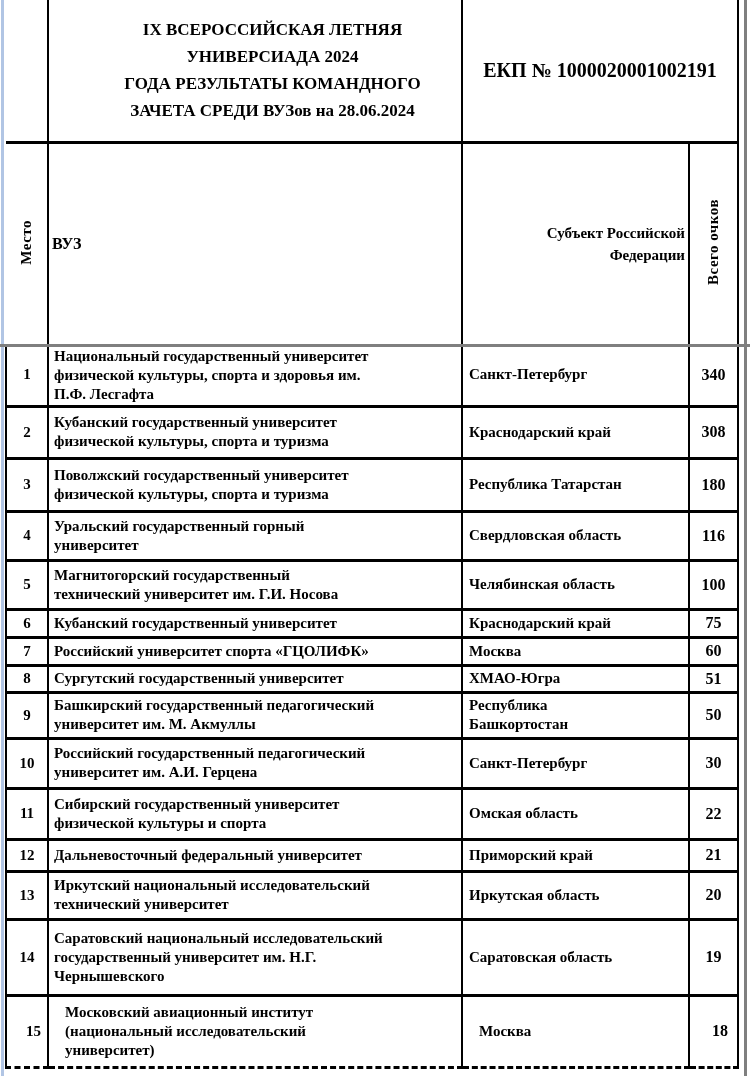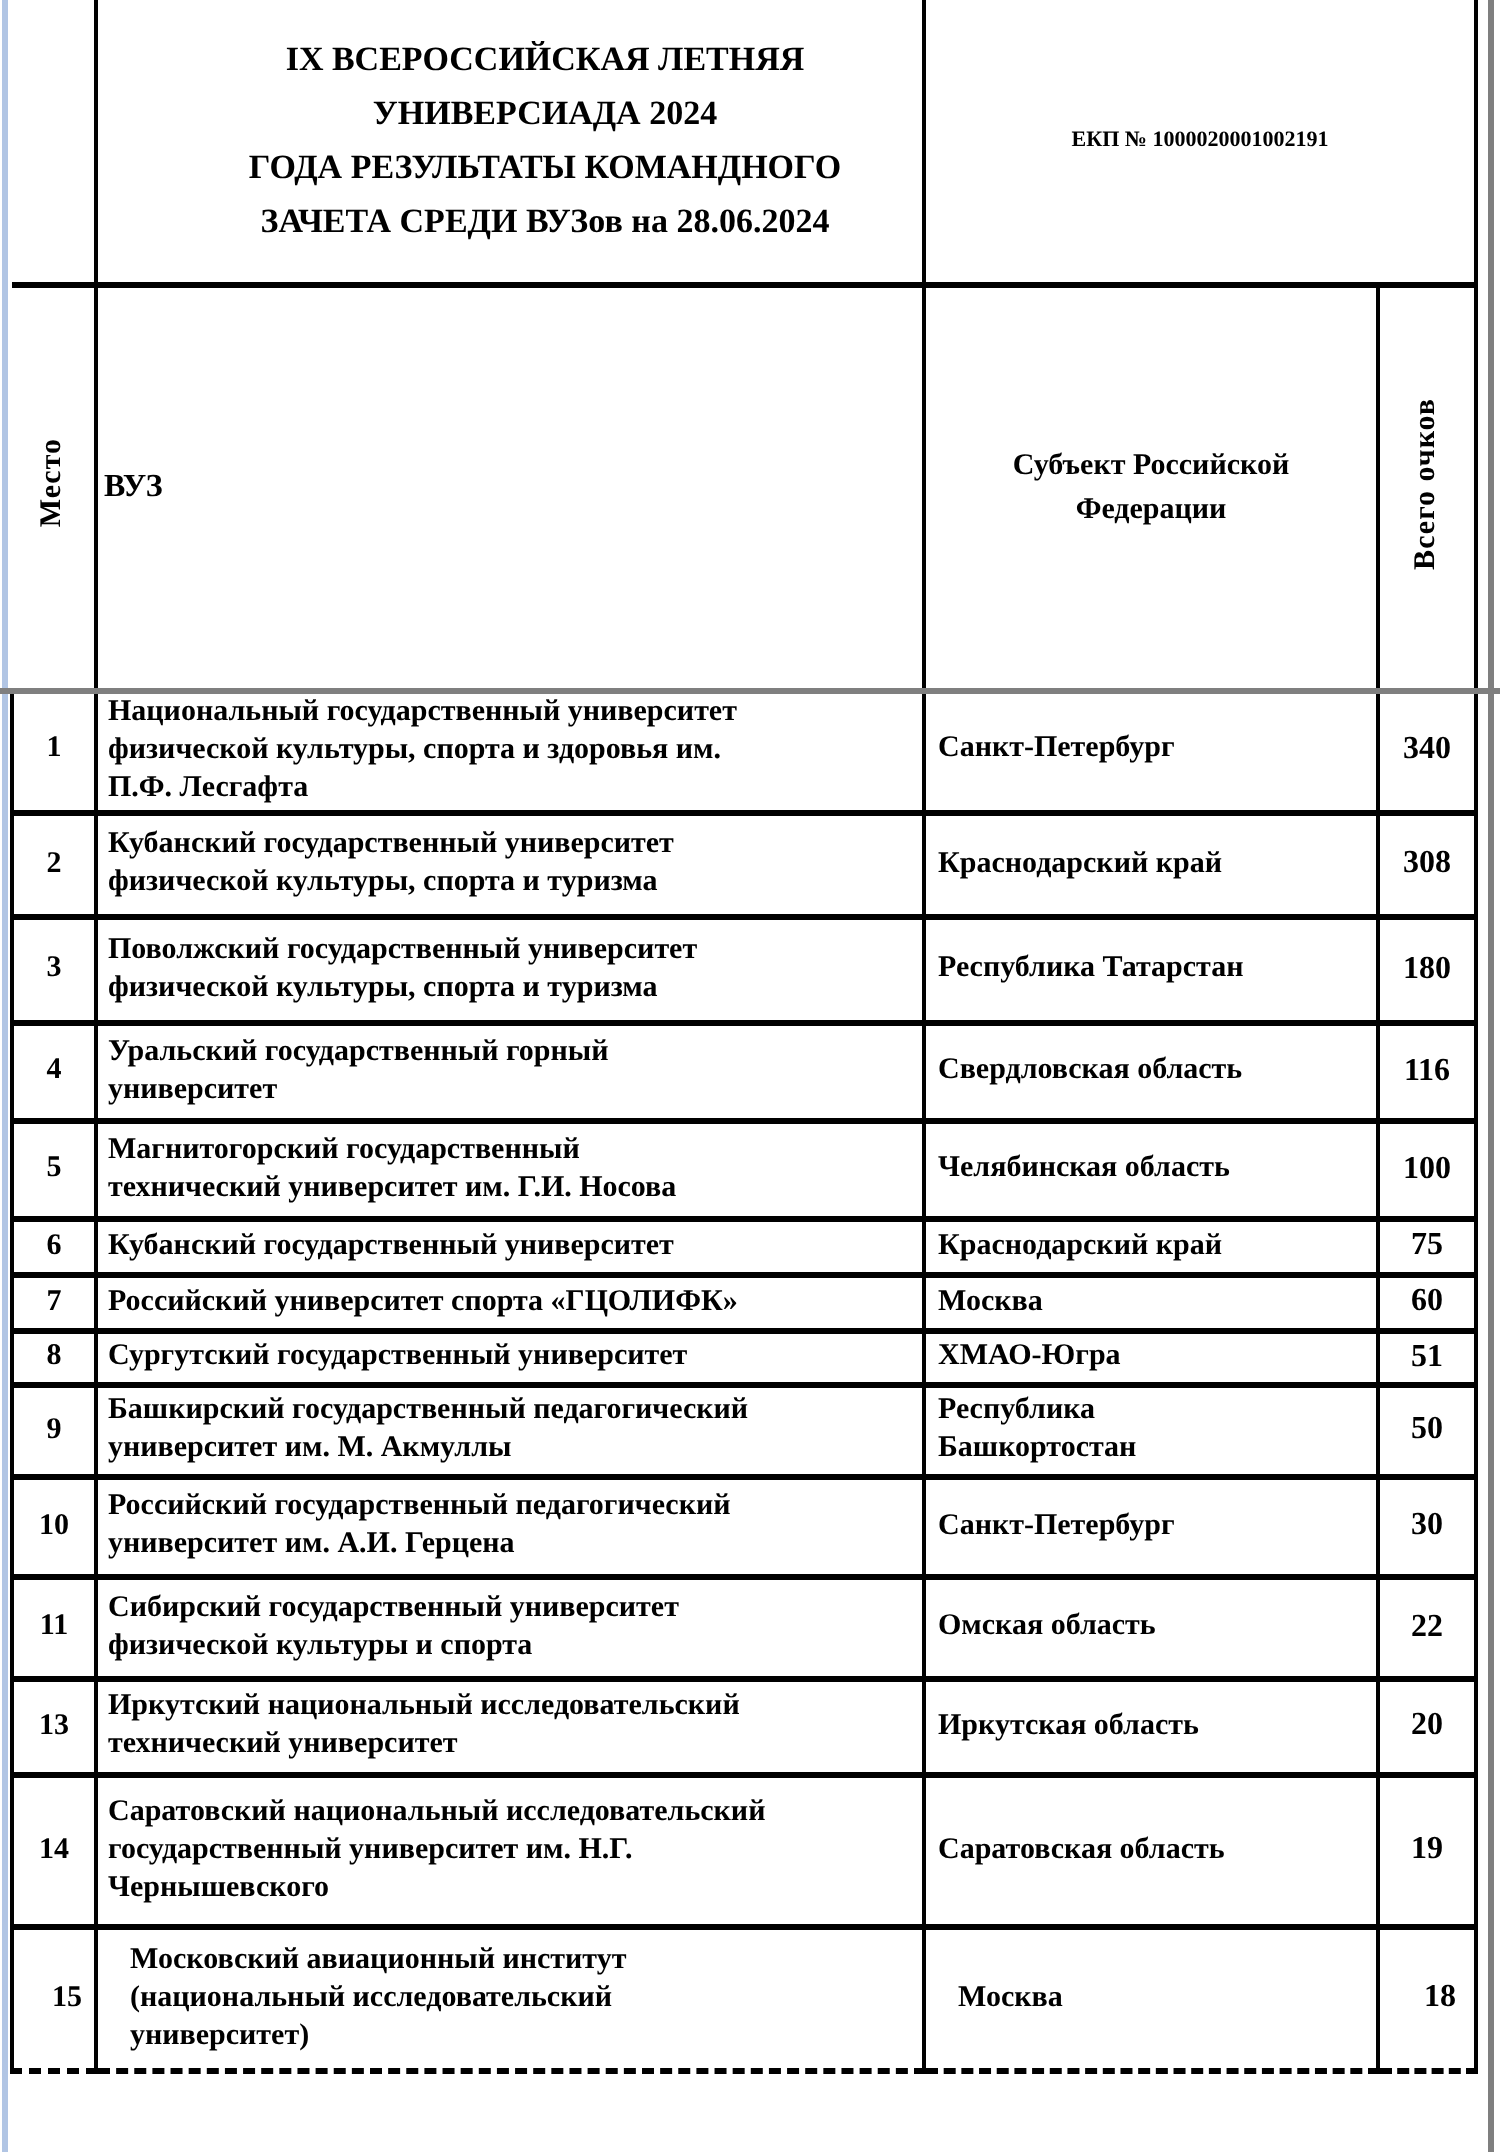--- a/index.html
+++ b/index.html
@@ -17,27 +17,27 @@
     position:absolute;left:5px;top:0;width:732px;
     border-collapse:collapse;table-layout:fixed;
   }
   td{border:2px solid #000;border-top-width:3px;border-bottom-width:3px;
      padding:0 3px;overflow:hidden;}
   
   tr.row-title{height:142px;}
   tr.row-title td{border-top:none;}
   td.t-corner{border-left:none;}
   td.t-title{text-align:center;font-size:17px;line-height:27px;white-space:pre-line;padding-left:38px;}
-  td.t-ekp{text-align:center;font-size:11px;}
+  td.t-ekp{text-align:center;font-size:20px;}
   
   tr.row-head{height:203px;}
   tr.row-head td{border-bottom:none;}
   td.h-place{border-left:none;text-align:center;}
   td.h-univ{font-size:16px;}
-  td.h-region{text-align:center;font-size:15px;line-height:22px;white-space:pre-line;}
+  td.h-region{text-align:right;font-size:15px;line-height:22px;white-space:pre-line;}
   td.h-points{text-align:center;}
   .vtext{writing-mode:vertical-rl;transform:rotate(180deg);display:inline-block;
          font-size:15px;letter-spacing:0.5px;}
   
   tbody.data tr:first-child td{border-top:none;}
   tbody.data tr:last-child td{border-bottom:3px dashed #000;padding-left:16px;}
   td.c-place{text-align:center;font-size:15px;}
   td.c-university{font-size:15px;line-height:19px;white-space:pre-line;padding-left:5px;}
   td.c-region{font-size:15px;line-height:19px;white-space:pre-line;padding-left:6px;}
   td.c-points{text-align:center;font-size:16px;margin-top:16px;}
@@ -148,20 +148,26 @@
         <td class="c-region">Санкт-Петербург</td>
         <td class="c-points">30</td>
       </tr>
       <tr style="height: 51px;">
         <td class="c-place">11</td>
         <td class="c-university">Сибирский государственный университет
 физической культуры и спорта</td>
         <td class="c-region">Омская область</td>
         <td class="c-points">22</td>
       </tr>
+      <tr style="height: 32px;">
+        <td class="c-place">12</td>
+        <td class="c-university">Дальневосточный федеральный университет</td>
+        <td class="c-region">Приморский край</td>
+        <td class="c-points">21</td>
+      </tr>
       <tr style="height: 48px;">
         <td class="c-place">13</td>
         <td class="c-university">Иркутский национальный исследовательский
 технический университет</td>
         <td class="c-region">Иркутская область</td>
         <td class="c-points">20</td>
       </tr>
       <tr style="height: 76px;">
         <td class="c-place">14</td>
         <td class="c-university">Саратовский национальный исследовательский

